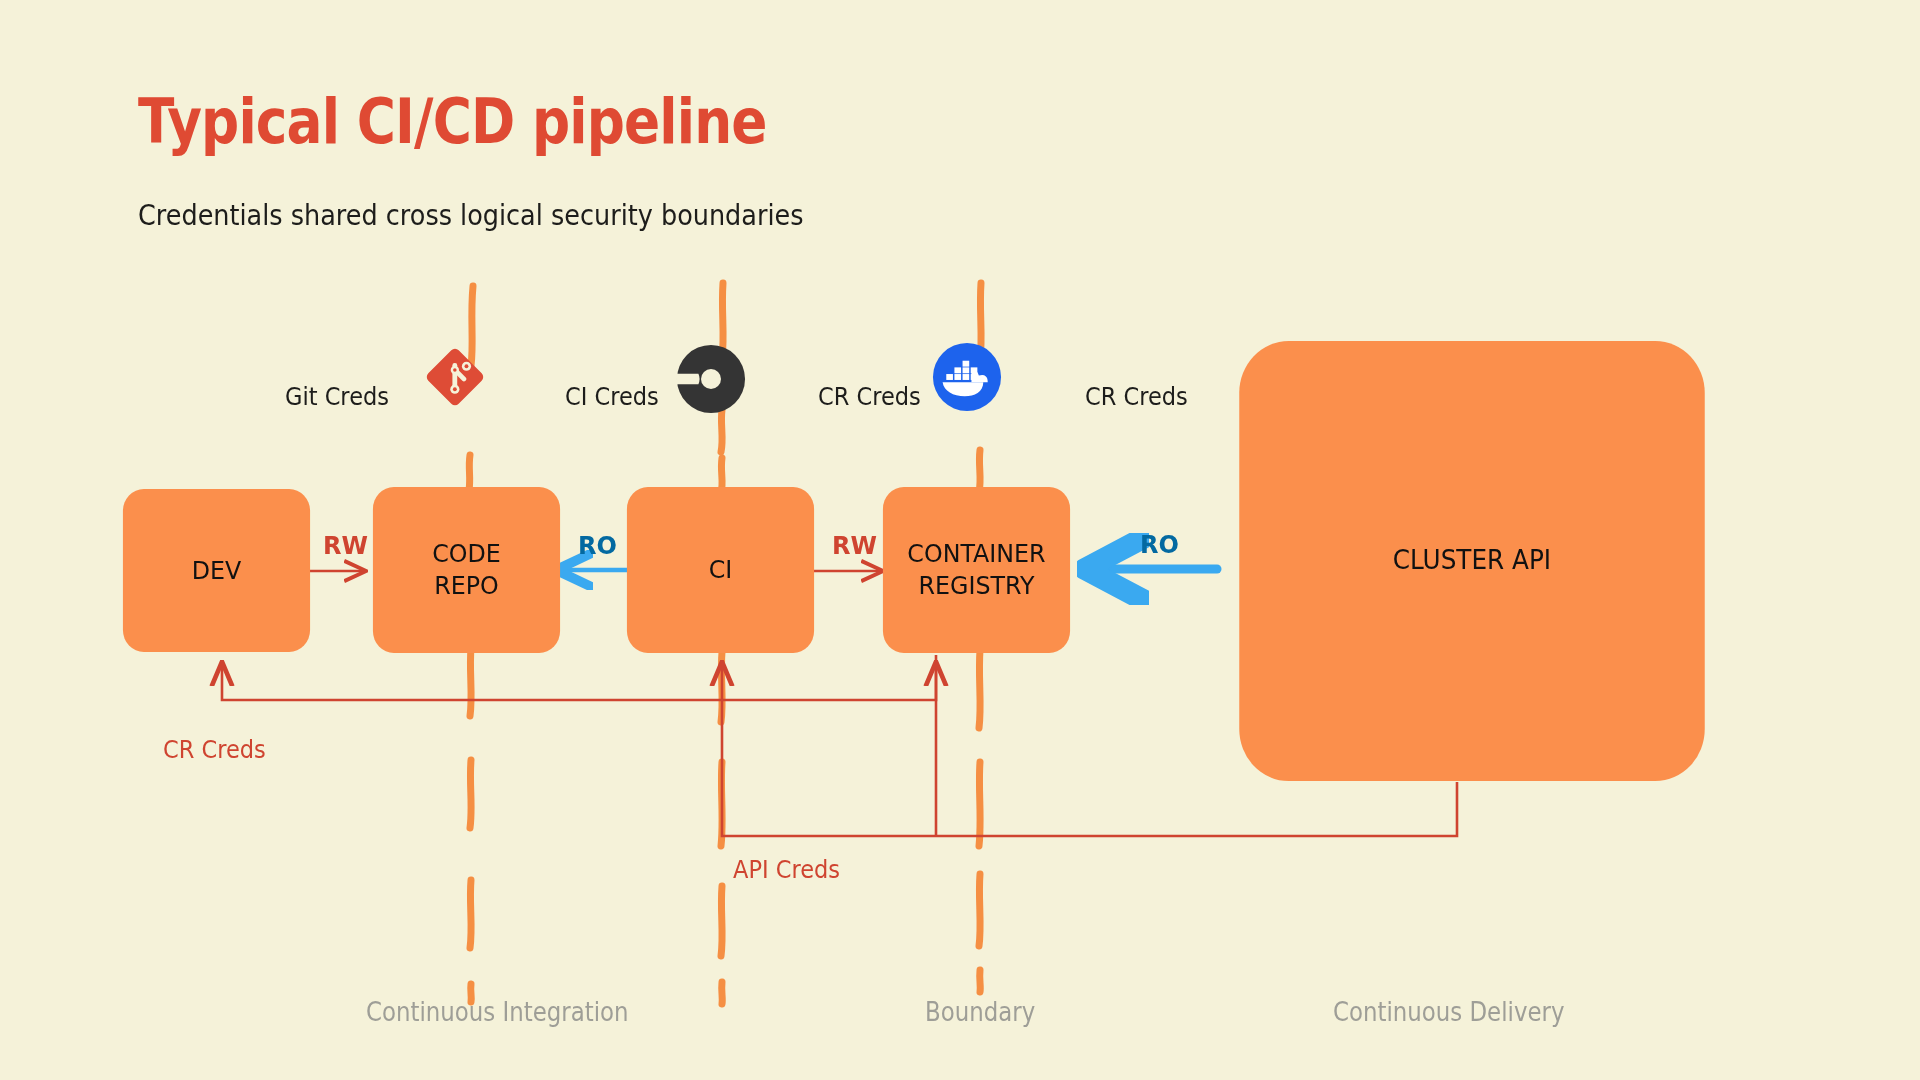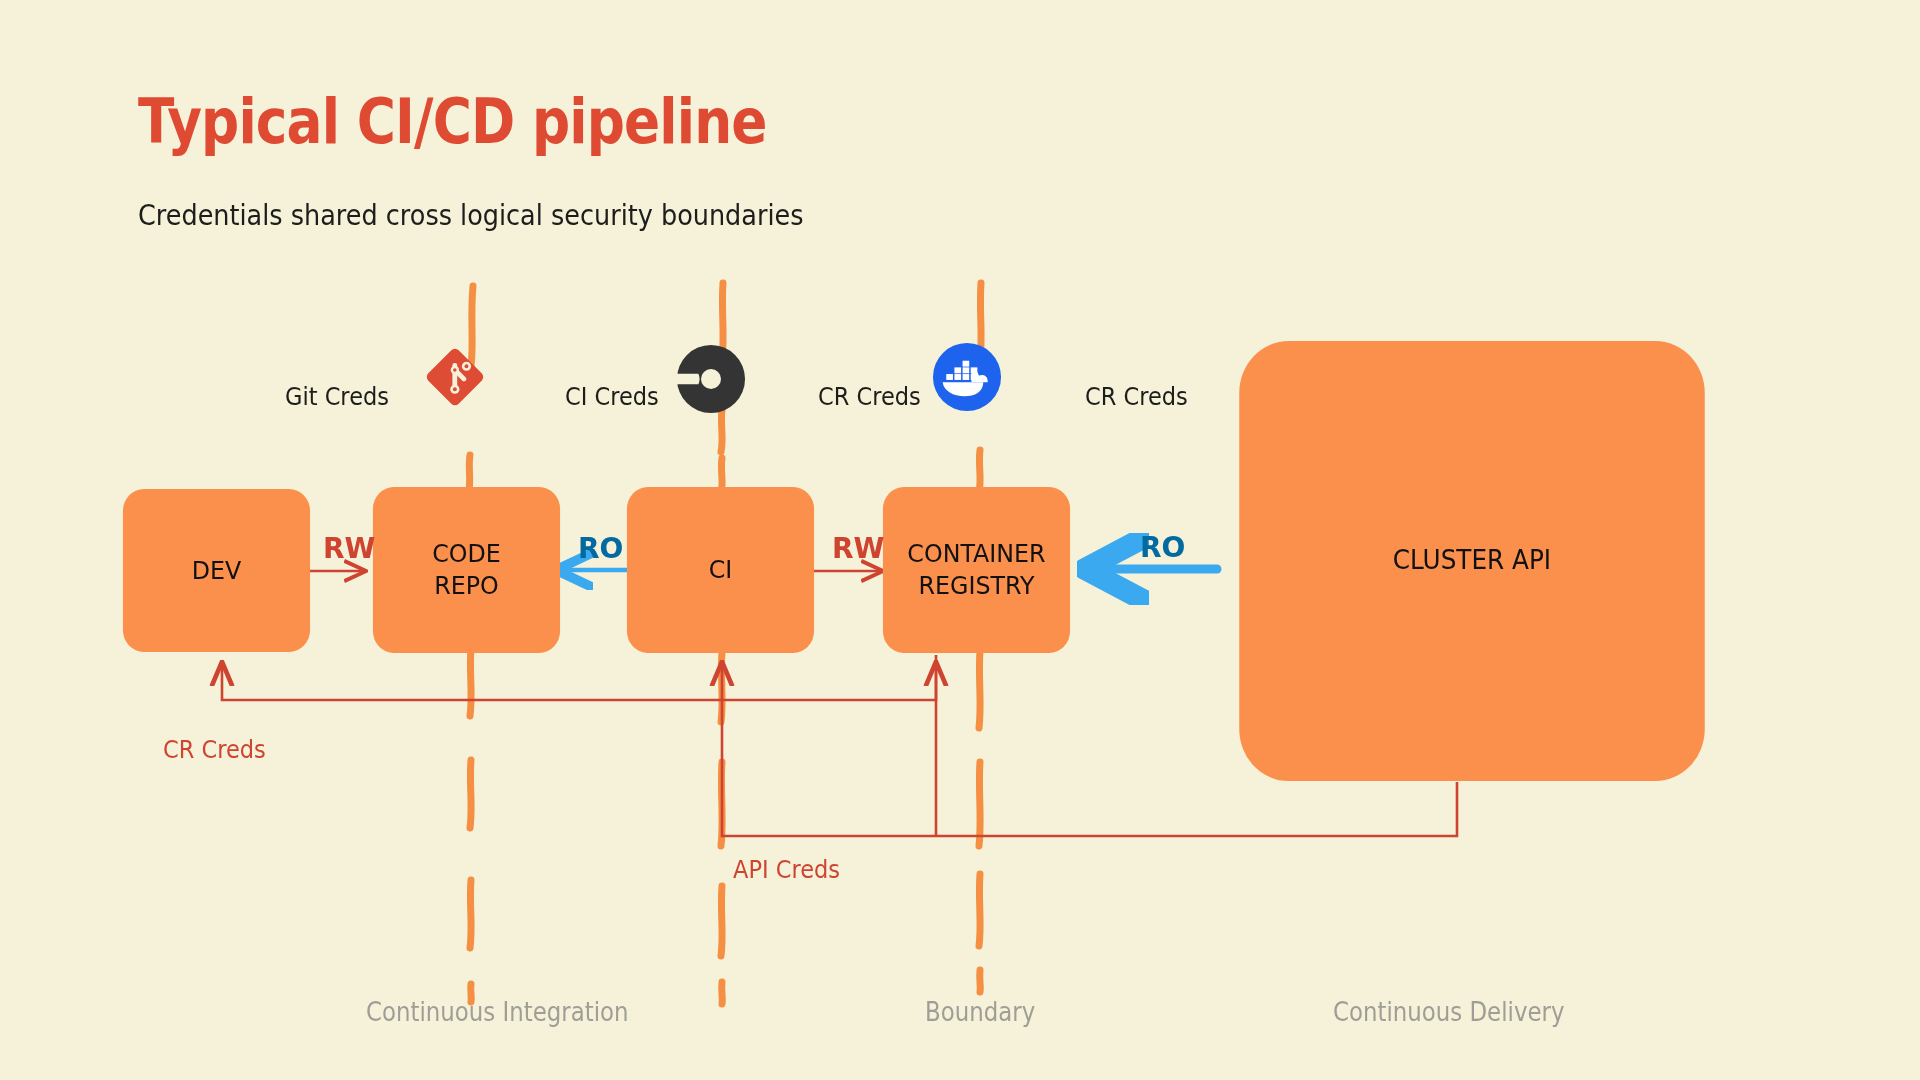--- a/index.html
+++ b/index.html
@@ -77,21 +77,21 @@
     font-size: 25px;
     color: #1d1d1b;
     white-space: nowrap;
     transform: scaleX(0.9);
     transform-origin: left center;
   }
   .edge-tag {
     position: absolute;
     font-family: "DejaVu Sans", sans-serif;
     font-weight: bold;
-    font-size: 28px;
+    font-size: 24px;
     white-space: nowrap;
     text-align: right;
   }
   .edge-tag.rw { color: #cf4430; }
   .edge-tag.ro { color: #0369a1; }
 
   .flow-label {
     position: absolute;
     font-family: "DejaVu Sans", sans-serif;
     font-size: 25px;

